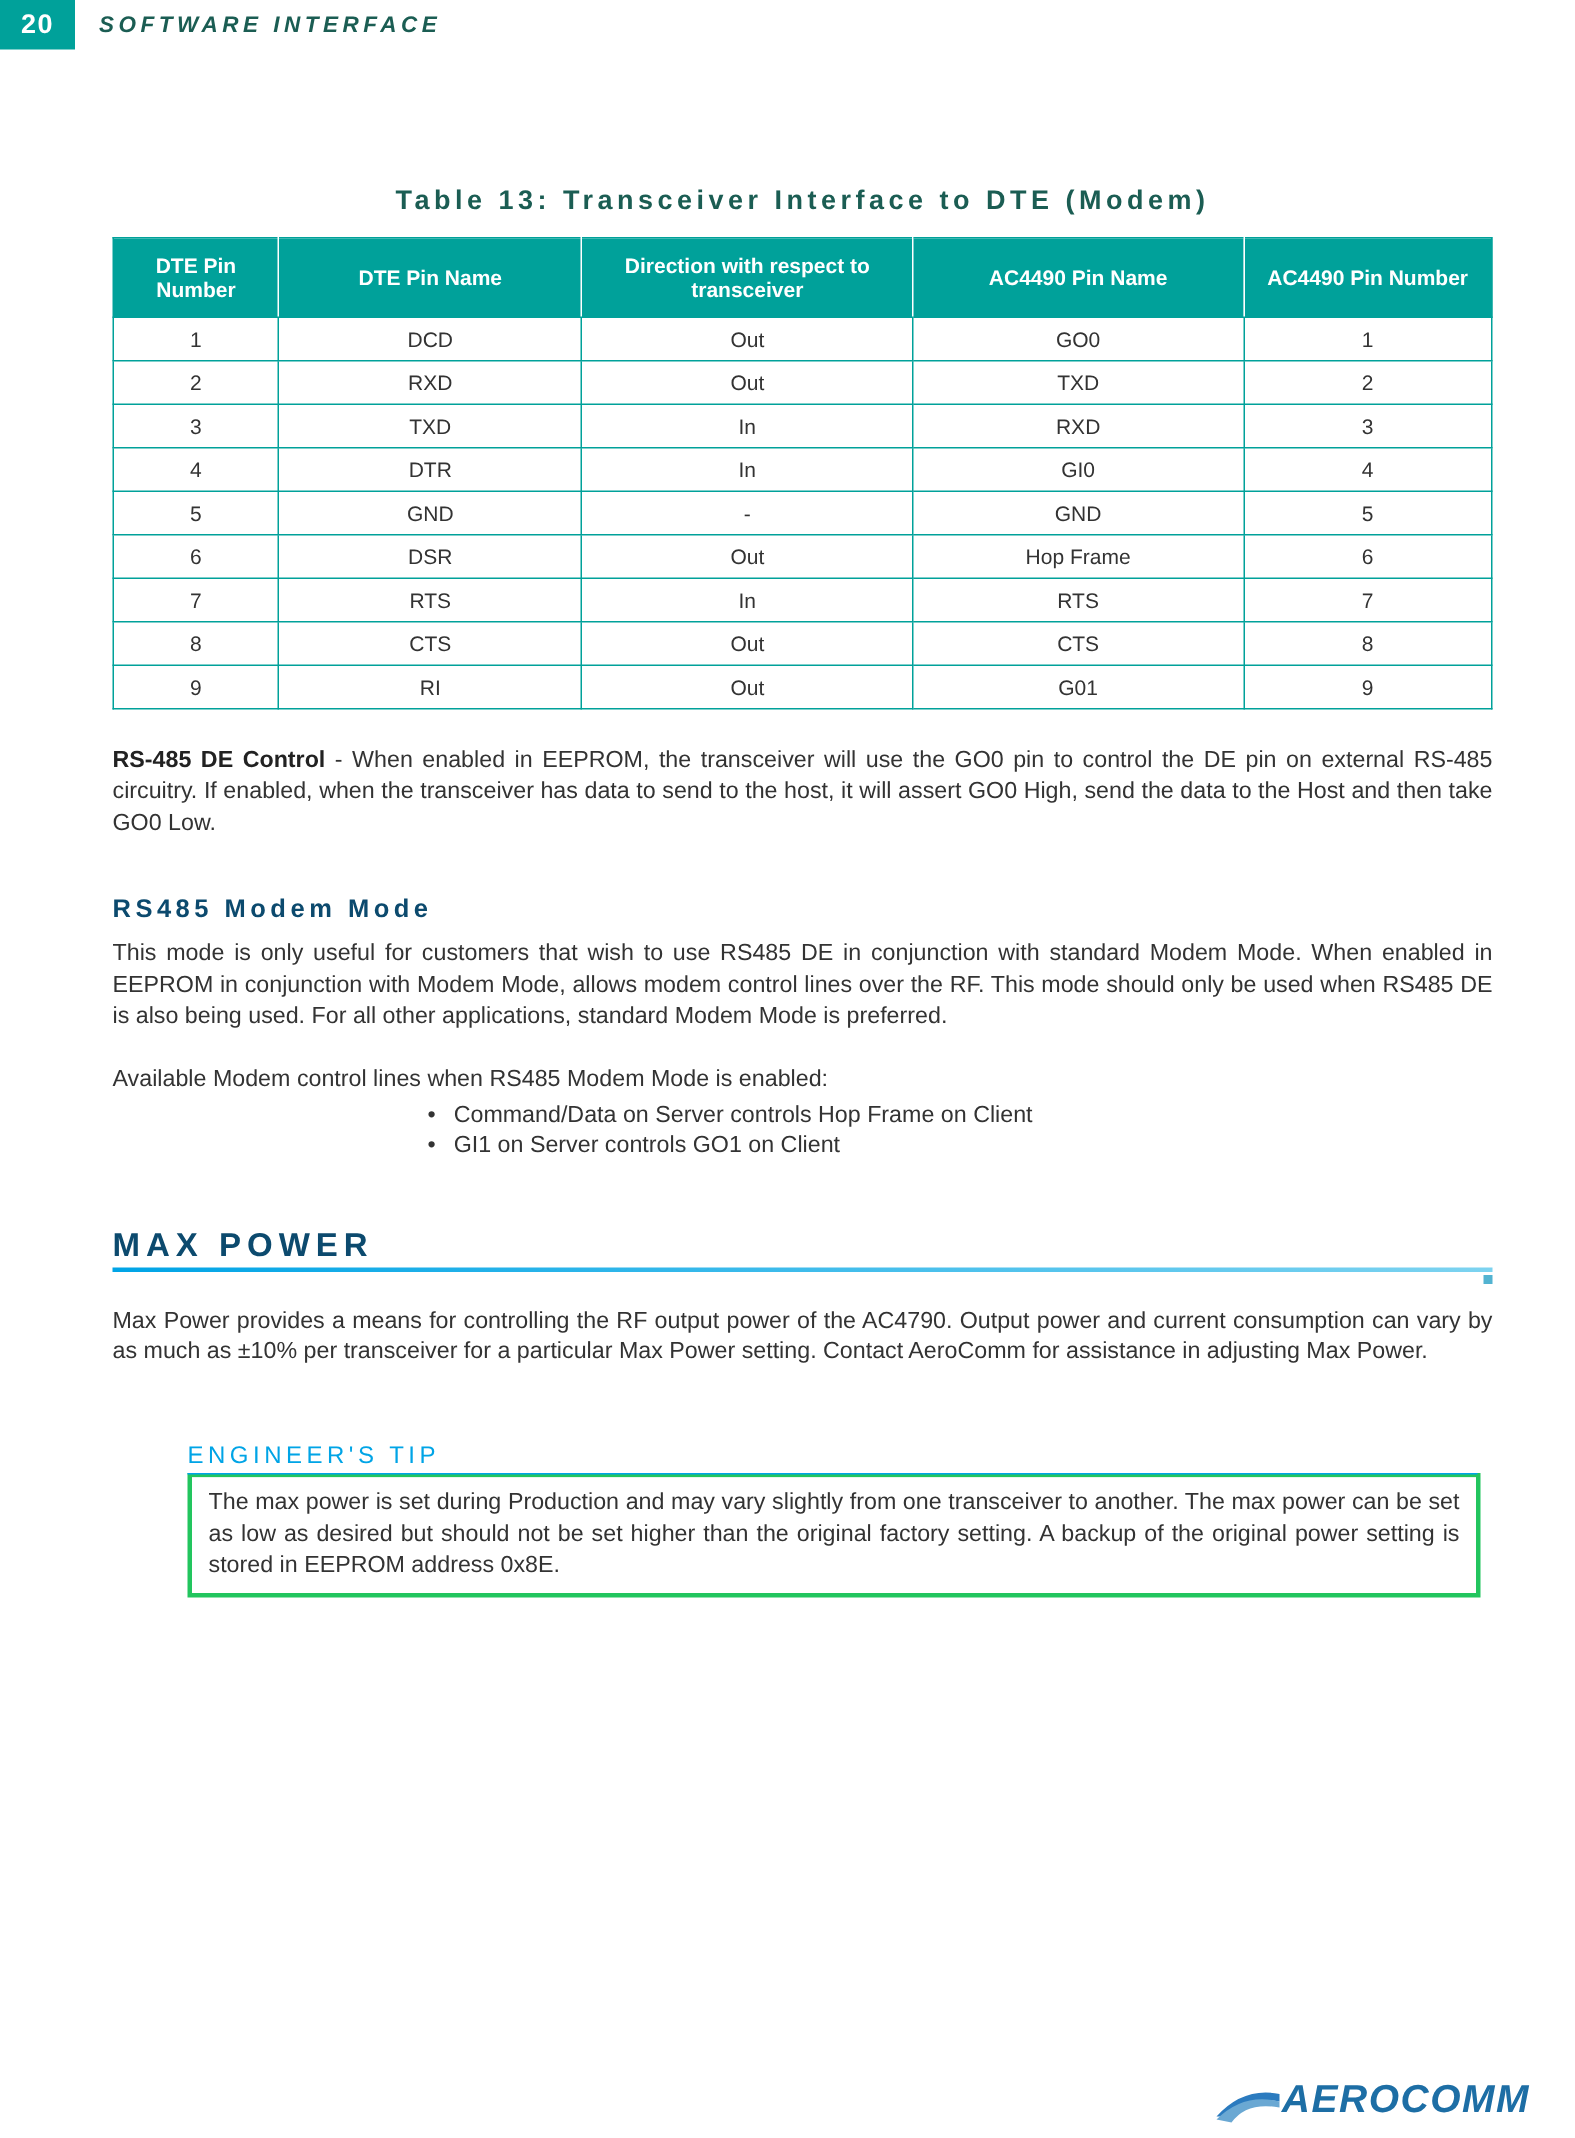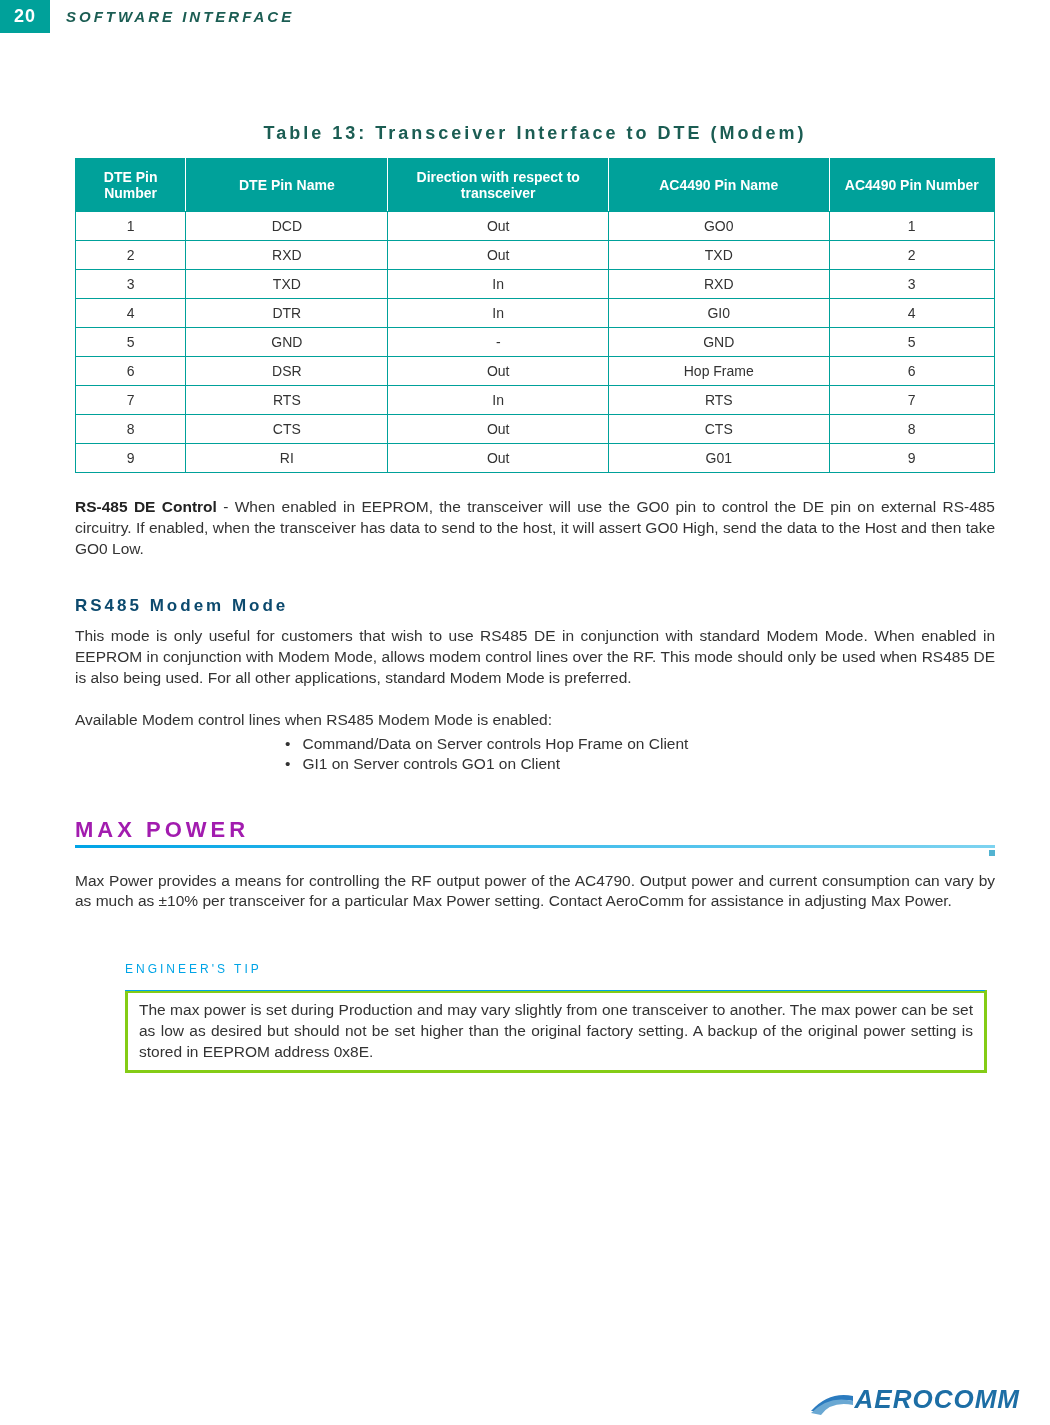--- a/index.html
+++ b/index.html
@@ -98,21 +98,21 @@
     margin-left: 210px;
     font-size: 15.5px;
   }
   .bullets li::before {
     content: "•";
     margin-right: 12px;
   }
   .bullets li { margin-bottom: 2px; }
 
   .major-heading {
-    color: #a21caf;
+    color: #0c4a6e;
     font-weight: bold;
     letter-spacing: 4px;
     font-size: 22px;
     margin-top: 44px;
     margin-bottom: 2px;
   }
   .rule-wrap {
     position: relative;
     height: 10px;
     margin-bottom: 16px;
@@ -127,32 +127,32 @@
     top: 5px;
     width: 6px;
     height: 6px;
     background: #52b3d1;
   }
 
   .tip-heading {
     color: #00a4e6;
     font-weight: normal;
     letter-spacing: 3px;
-    font-size: 12px;
+    font-size: 16px;
     margin-left: 50px;
     margin-top: 28px;
     border-bottom: 1px solid #00a4e6;
     display: inline-block;
-    padding-bottom: 14px;
+    padding-bottom: 2px;
     width: 860px;
   }
   .tip-box-outer {
     margin-left: 50px;
     width: 862px;
-    border: 3px solid #84cc16;
+    border: 3px solid #22c55e;
     background: #1b5d83;
     margin-top: -1px;
   }
   .tip-box-inner {
     background: #fff;
     border: 1px solid #fff;
     padding: 6px 10px;
     font-size: 15.5px;
     line-height: 1.35;
     text-align: justify;

